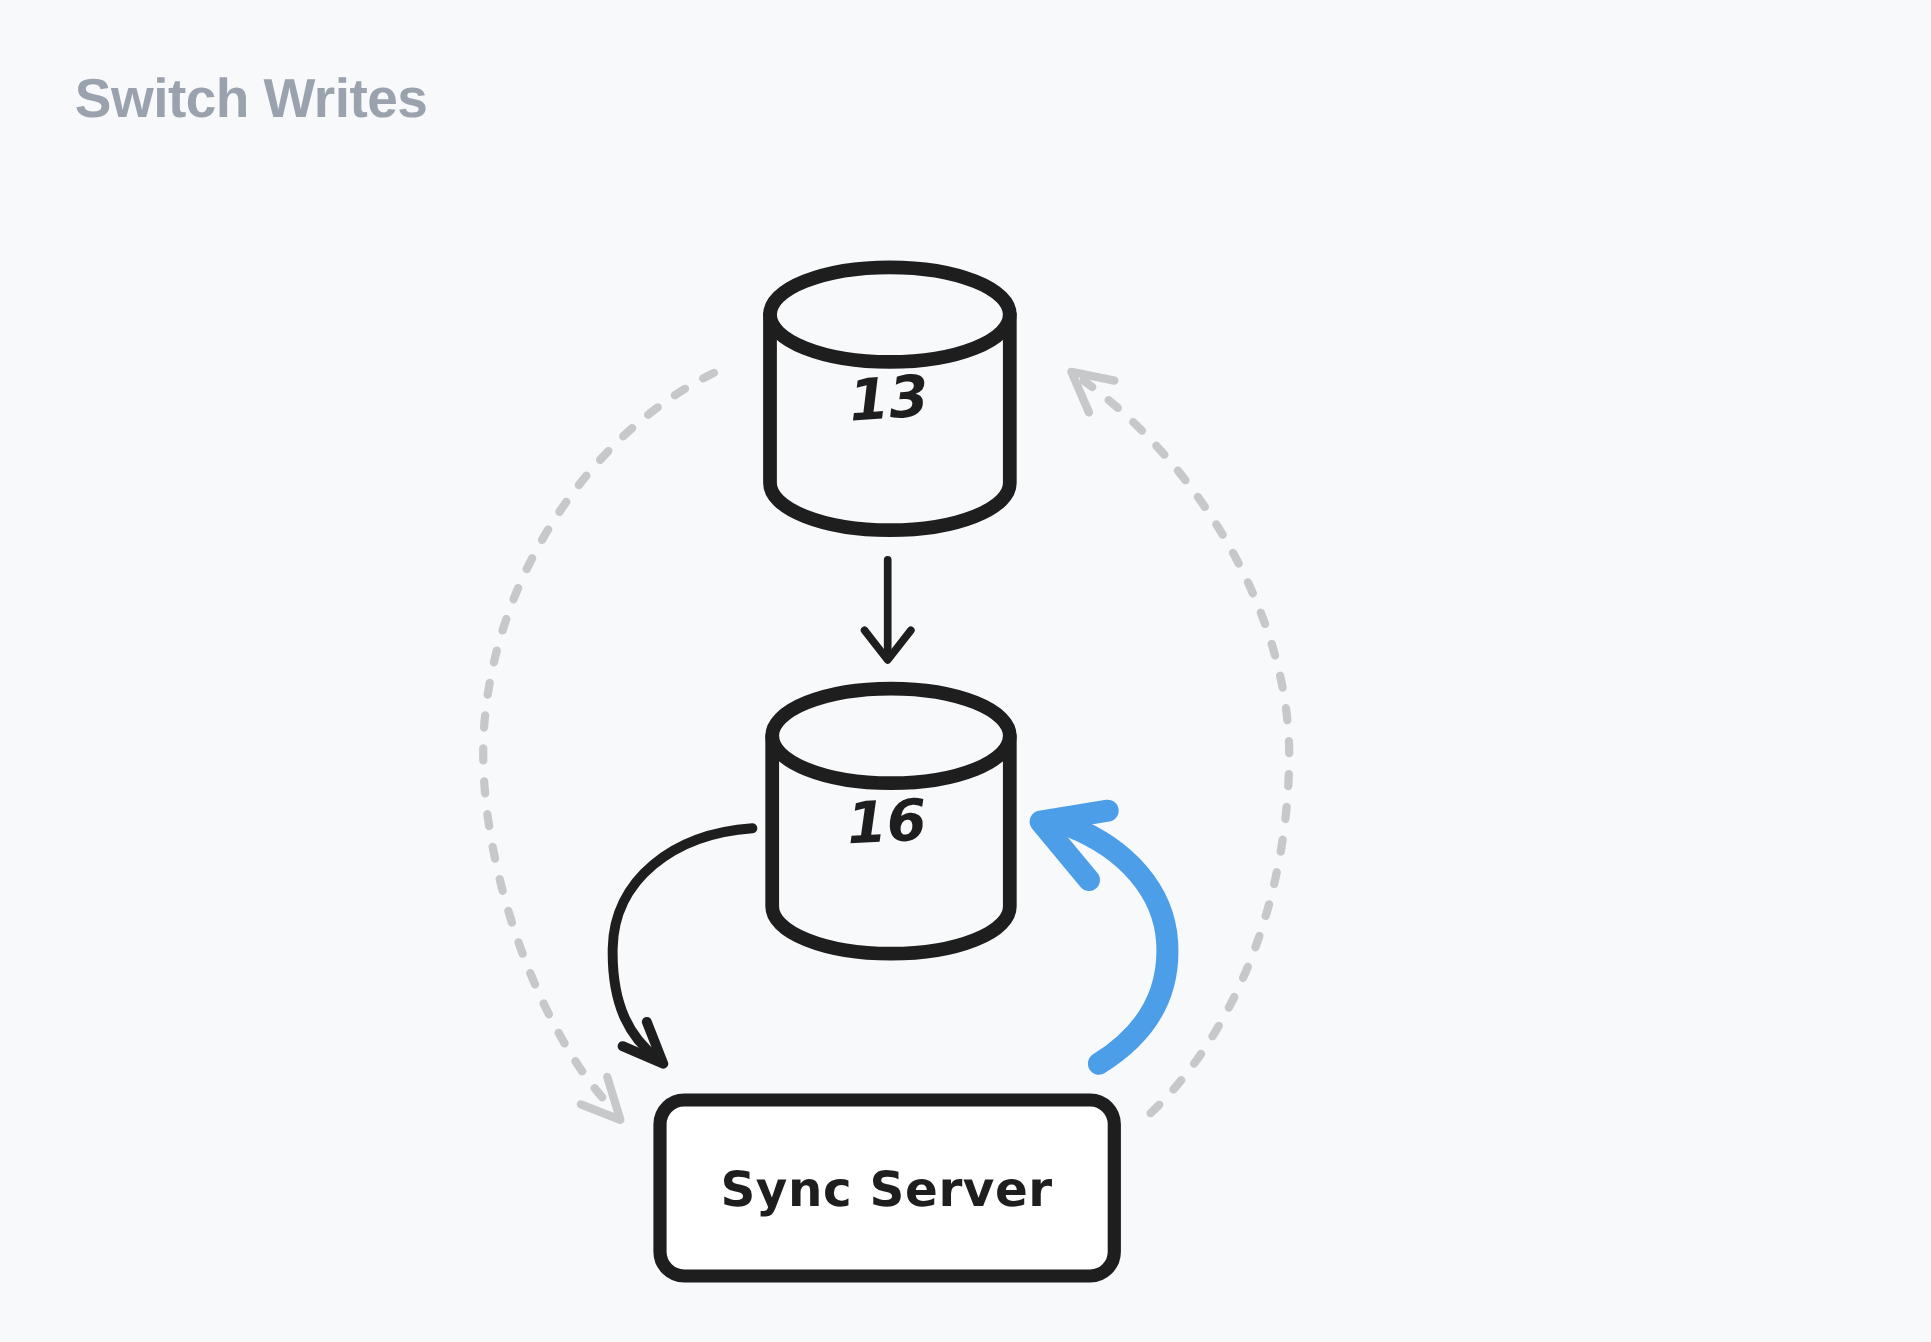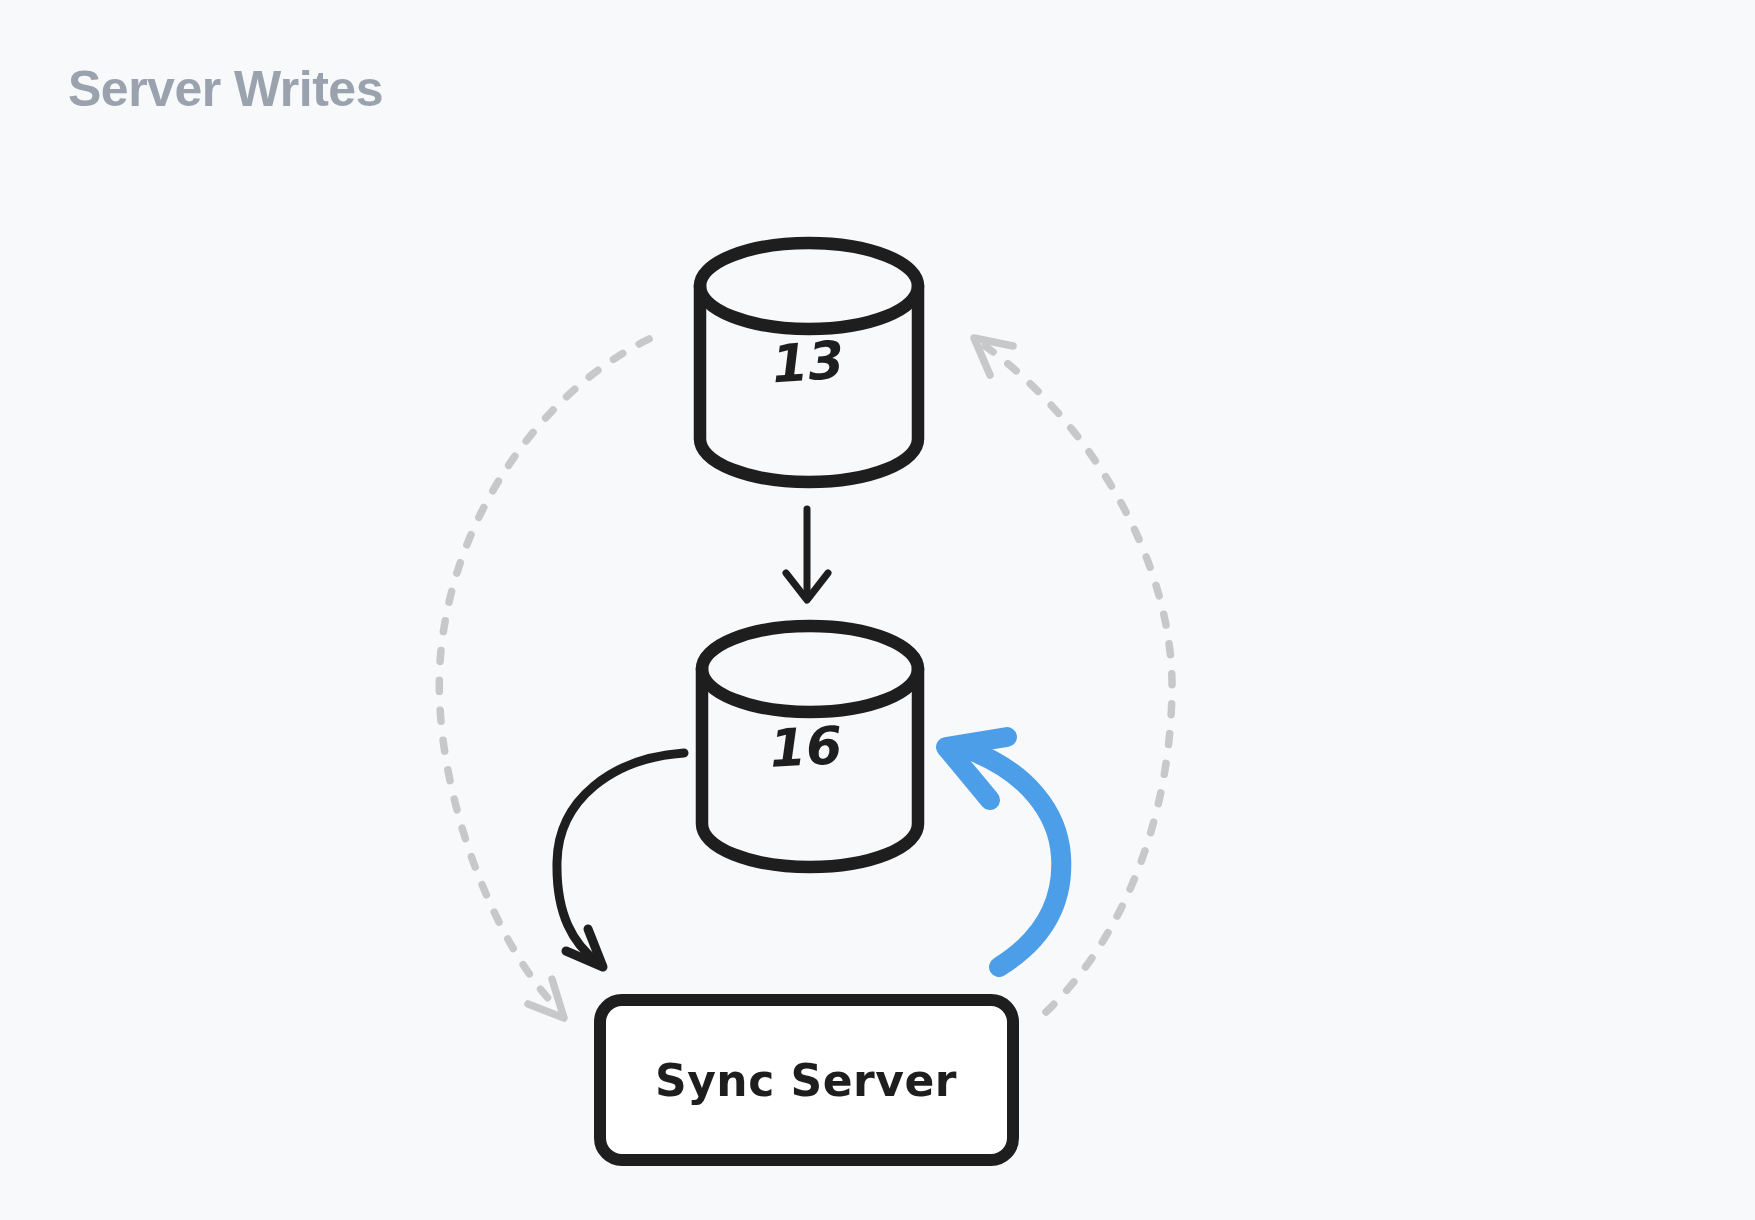--- a/index.html
+++ b/index.html
@@ -44,21 +44,21 @@
     user-select: none;
   }
   text.digits { font-size: 52px; font-style: italic; }
   text.boxlbl { font-size: 44px; letter-spacing: 0.5px; }
 </style>
 </head>
 <body>
 
 <div class="canvas">
 
-  <div class="page-title">Server Writes</div>
+  <div class="page-title">Switch Writes</div>
 
   <svg class="diagram" width="1755" height="1220" viewBox="0 0 1755 1220">
 
     <g>
       <path class="arc-dashed" d="M 649 339 C 540 392 450 520 440 662 C 432 785 493 944 558 1009"></path>
       <path class="arc-dash-head" d="M 528 1004 L 564 1018 L 552 979"></path>
     </g>
 
     <g>
       <path class="arc-dashed" d="M 1046 1012 C 1121 941 1170 822 1172 691 C 1174 560 1088 420 985 346"></path>

